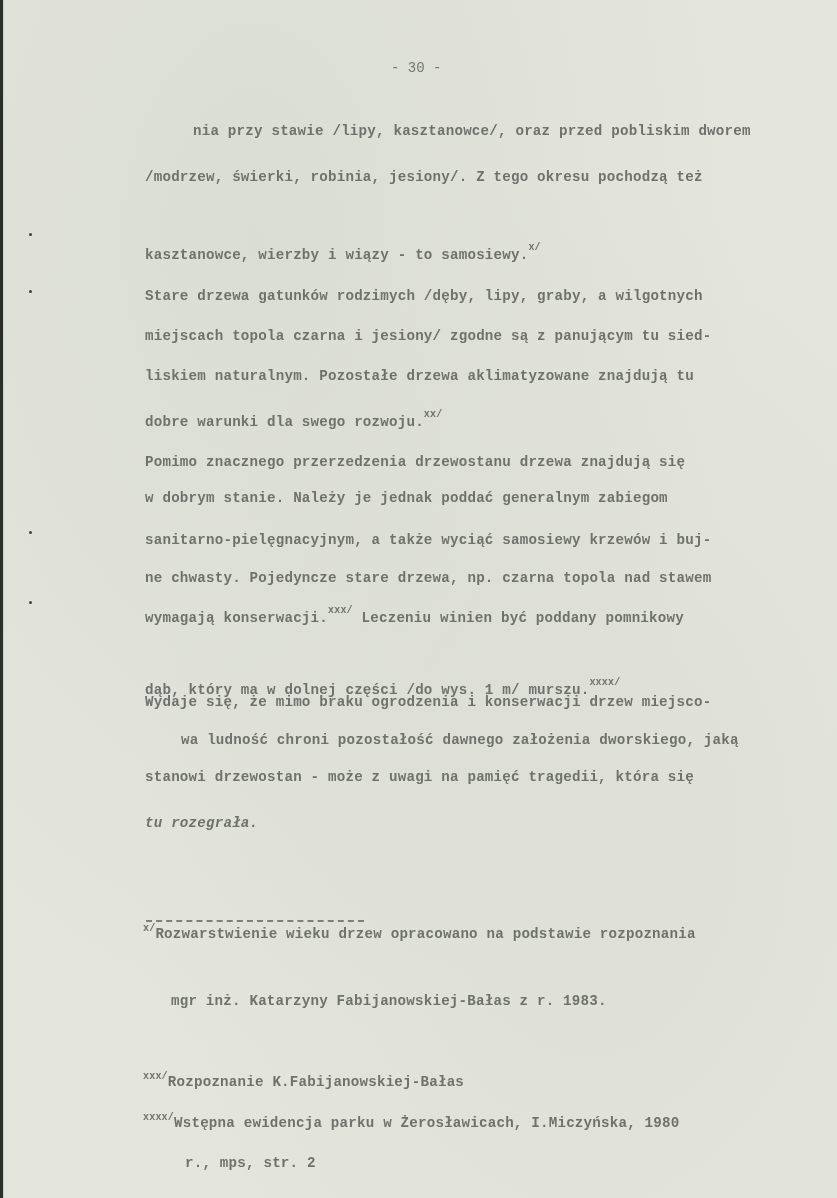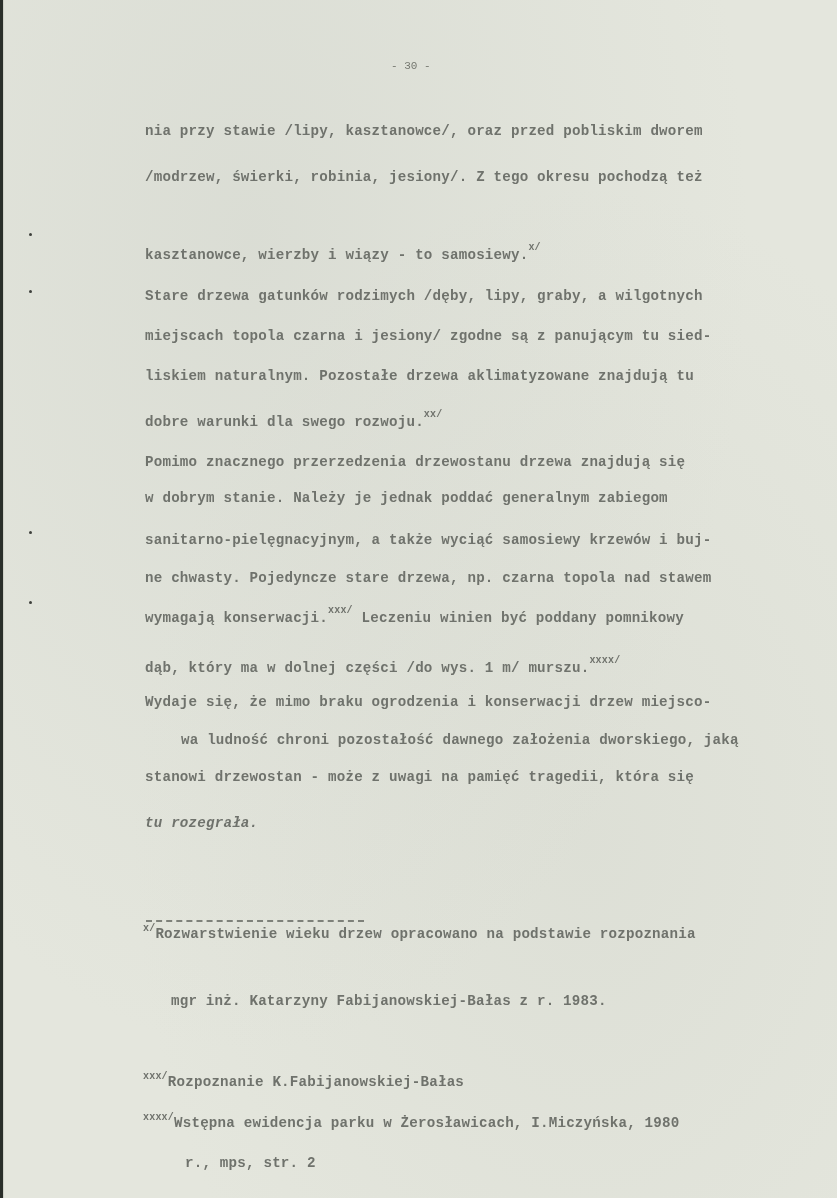--- a/index.html
+++ b/index.html
@@ -32,21 +32,21 @@
       letter-spacing: 0.2px;
       white-space: pre;
       position: absolute;
       left: 142px;
     }
     .pagenum {
       position: absolute;
       left: 388px;
       top: 60px;
       font-family: "Liberation Mono", "DejaVu Sans Mono", monospace;
-      font-size: 11px;
+      font-size: 14px;
       color: #74776f;
     }
     .line {
       height: 20px;
       line-height: 20px;
     }
     sup {
       font-size: 10px;
       vertical-align: 9px;
       line-height: 0;
@@ -73,35 +73,35 @@
       background: #3d3f3b;
     }
   </style>
 </head>
 <body>
 
 <div class="page">
 
   <div class="pagenum">- 30 -</div>
 
-  <div class="typed line" style="top:121px;">nia przy stawie /lipy, kasztanowce/, oraz przed pobliskim dworem</div>
+  <div class="typed line" style="top:121px;margin-left:48px;">nia przy stawie /lipy, kasztanowce/, oraz przed pobliskim dworem</div>
   <div class="typed line" style="top:167px;">/modrzew, świerki, robinia, jesiony/. Z tego okresu pochodzą też</div>
   <div class="typed line" style="top:245px;"><span>kasztanowce, wierzby i wiązy - to samosiewy.</span><sup>x/</sup></div>
 
   <div class="typed line" style="top:286px;">Stare drzewa gatunków rodzimych /dęby, lipy, graby, a wilgotnych</div>
   <div class="typed line" style="top:326px;">miejscach topola czarna i jesiony/ zgodne są z panującym tu sied-</div>
   <div class="typed line" style="top:366px;">liskiem naturalnym. Pozostałe drzewa aklimatyzowane znajdują tu</div>
   <div class="typed line" style="top:412px;"><span>dobre warunki dla swego rozwoju.</span><sup>xx/</sup></div>
 
   <div class="typed line" style="top:452px;">Pomimo znacznego przerzedzenia drzewostanu drzewa znajdują się</div>
   <div class="typed line" style="top:488px;">w dobrym stanie. Należy je jednak poddać generalnym zabiegom</div>
   <div class="typed line" style="top:530px;">sanitarno-pielęgnacyjnym, a także wyciąć samosiewy krzewów i buj-</div>
   <div class="typed line" style="top:568px;">ne chwasty. Pojedyncze stare drzewa, np. czarna topola nad stawem</div>
   <div class="typed line" style="top:608px;"><span>wymagają konserwacji.</span><sup>xxx/</sup><span> Leczeniu winien być poddany pomnikowy</span></div>
-  <div class="typed line" style="top:658px;text-align:center;"><span>dąb, który ma w dolnej części /do wys. 1 m/ murszu.</span><sup>xxxx/</sup></div>
+  <div class="typed line" style="top:680px;text-align:center;"><span>dąb, który ma w dolnej części /do wys. 1 m/ murszu.</span><sup>xxxx/</sup></div>
 
   <div class="typed line" style="top:692px;">Wydaje się, że mimo braku ogrodzenia i konserwacji drzew miejsco-</div>
   <div class="typed line" style="top:730px;margin-left:36px;">wa ludność chroni pozostałość dawnego założenia dworskiego, jaką</div>
   <div class="typed line" style="top:767px;">stanowi drzewostan - może z uwagi na pamięć tragedii, która się</div>
   <div class="typed line" style="top:813px;font-style:italic;">tu rozegrała.</div>
 
   <div class="fn-rule"></div>
 
   <div class="typed line" style="top:924px; left:140px;"><span class="fn-mark">x/</span><span>Rozwarstwienie wieku drzew opracowano na podstawie rozpoznania</span></div>
   <div class="typed line" style="top:991px; left:168px;">mgr inż. Katarzyny Fabijanowskiej-Bałas z r. 1983.</div>

